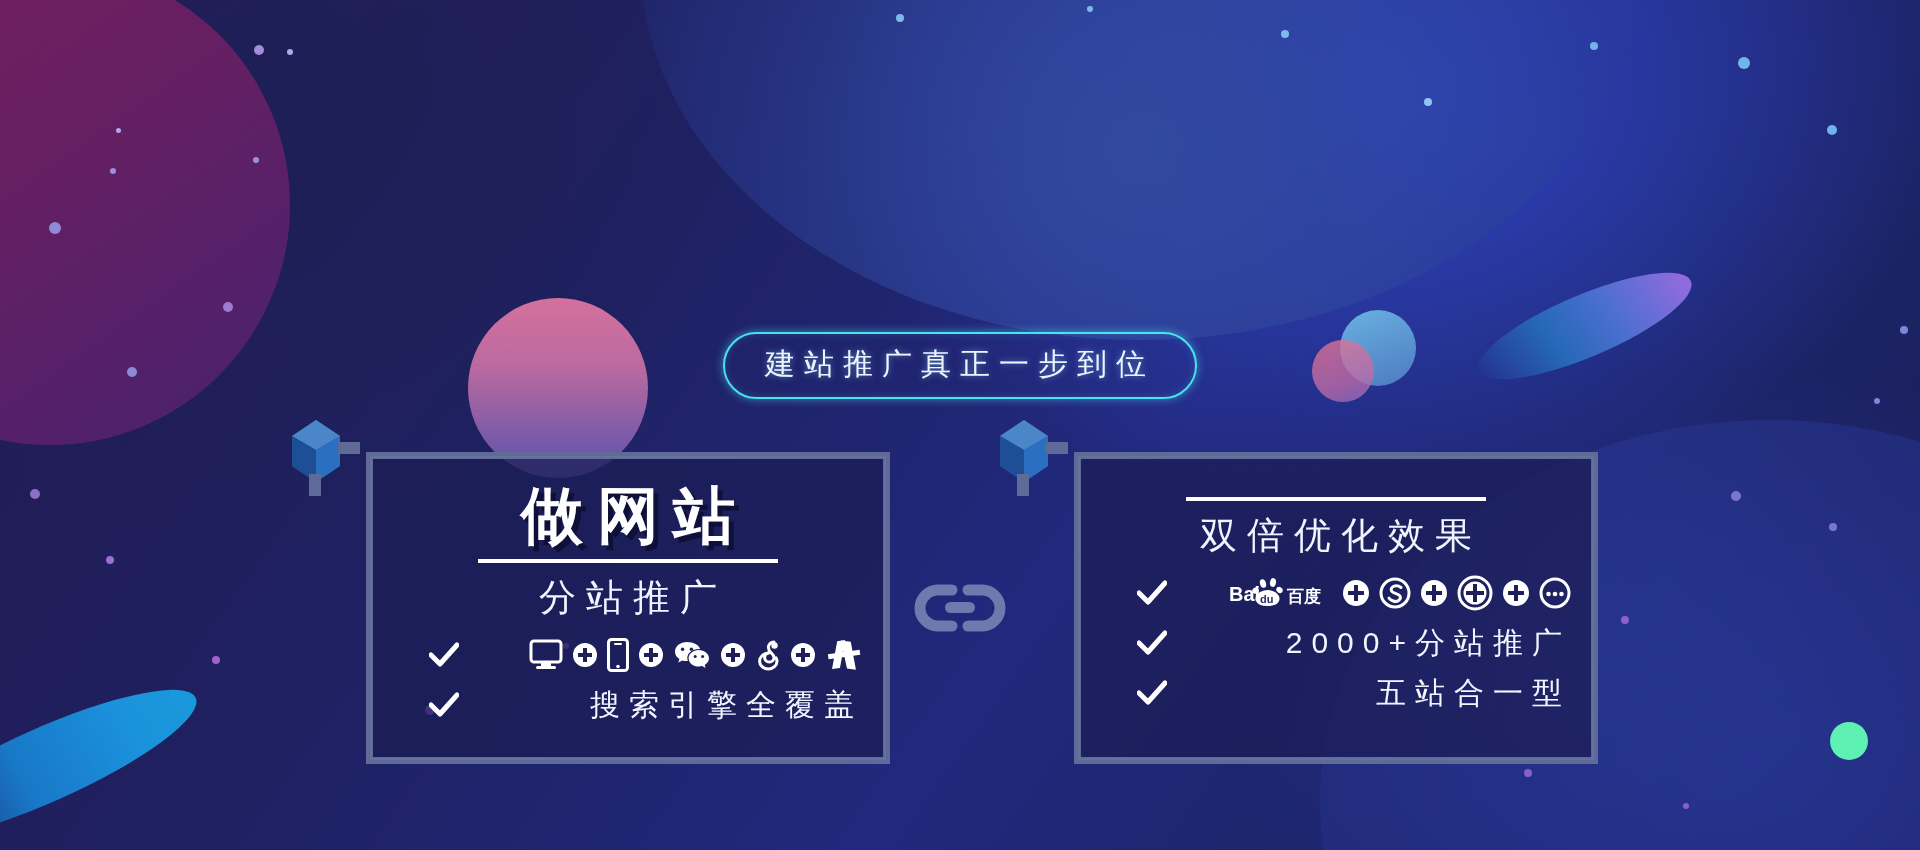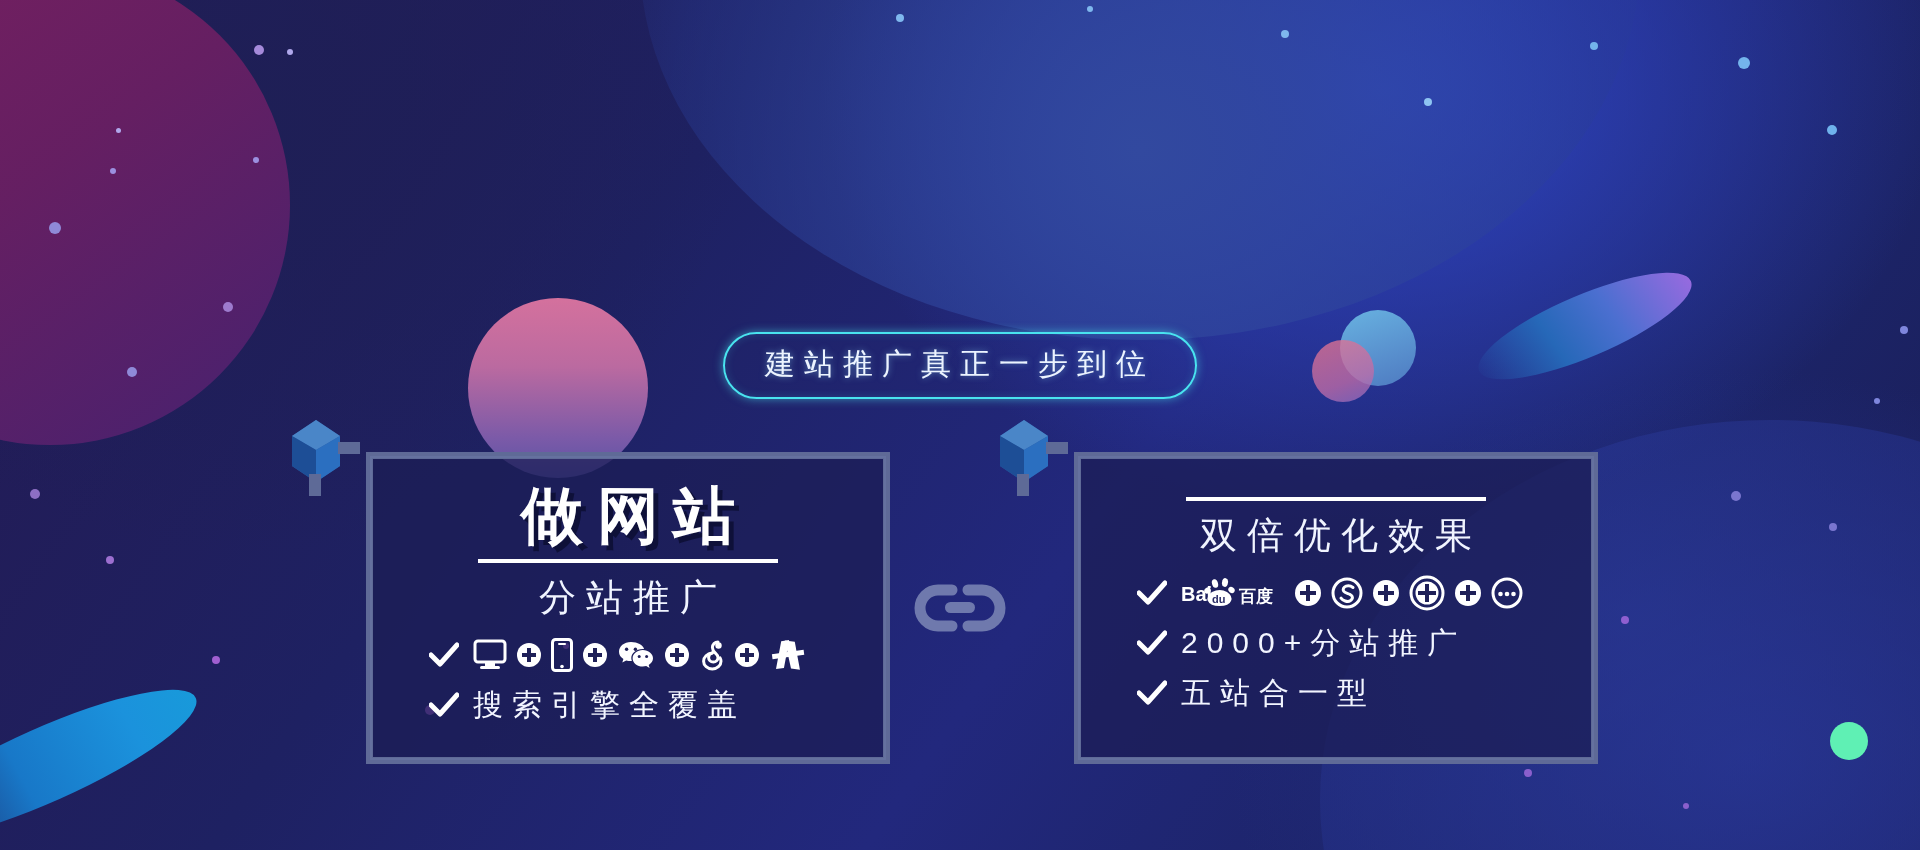--- a/index.html
+++ b/index.html
@@ -162,21 +162,21 @@
   }
   .panel-sub {
     font-size:37px;
     letter-spacing:10px;
     color:#f0f4ff;
     padding-left:10px;
     margin-bottom:10px;
   }
 
   .feature-row {
-    display:flex; align-items:center; justify-content:flex-start;
+    display:flex; align-items:center; justify-content:space-between;
     gap:14px;
     padding-left:36px;
     margin-bottom:6px;
     min-height:44px;
   }
   .tick { flex:0 0 auto; width:30px; height:26px; }
   .feature-text {
     font-size:30px;
     letter-spacing:9px;
     color:#f2f5ff;

